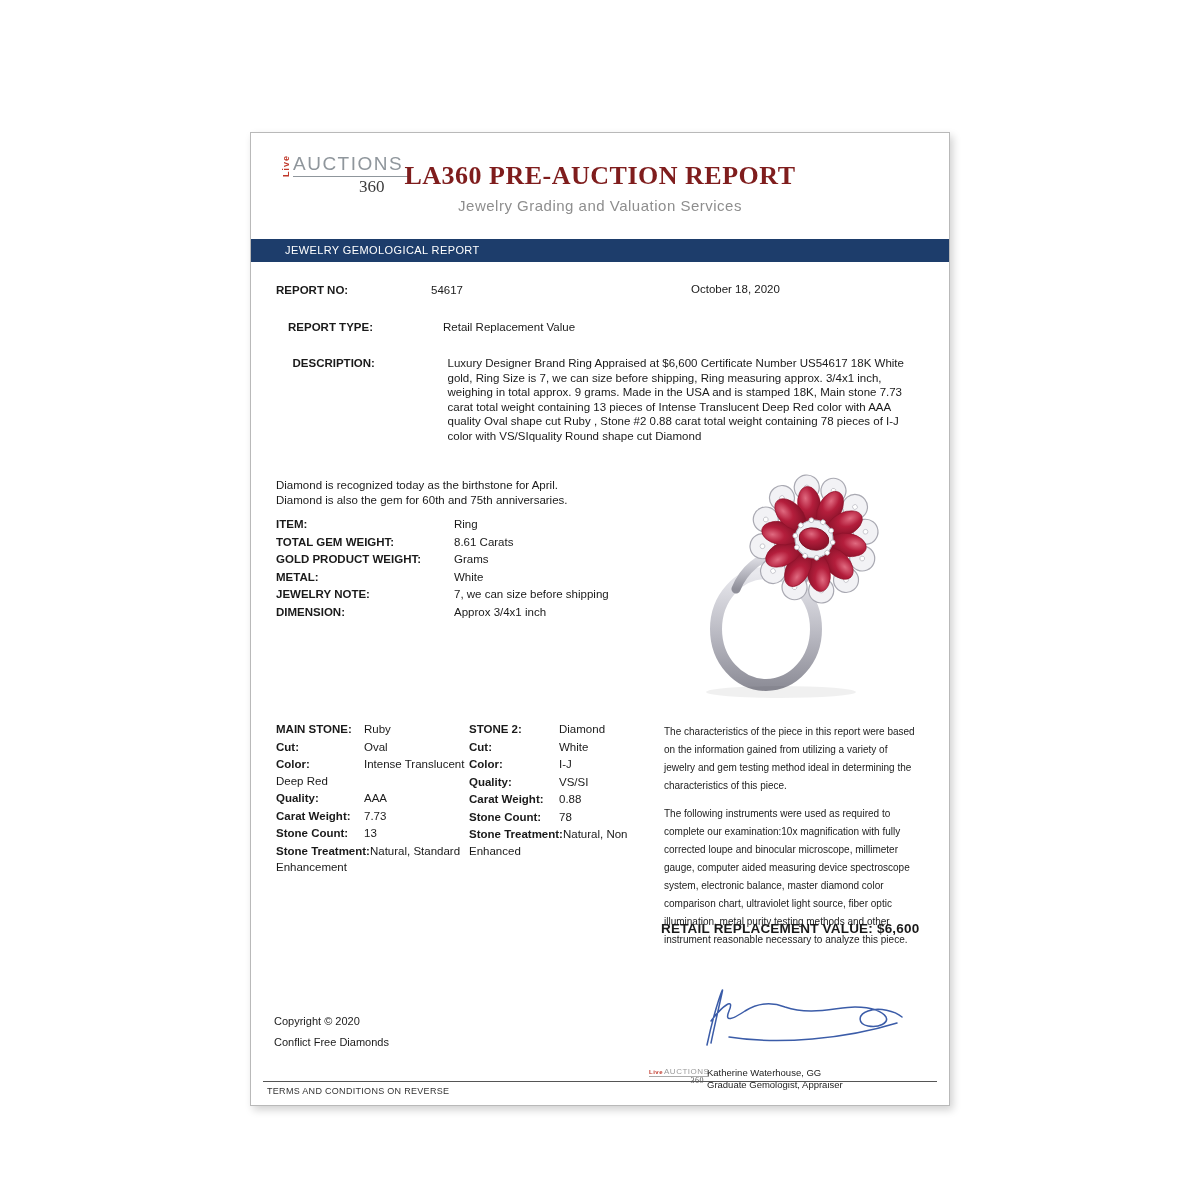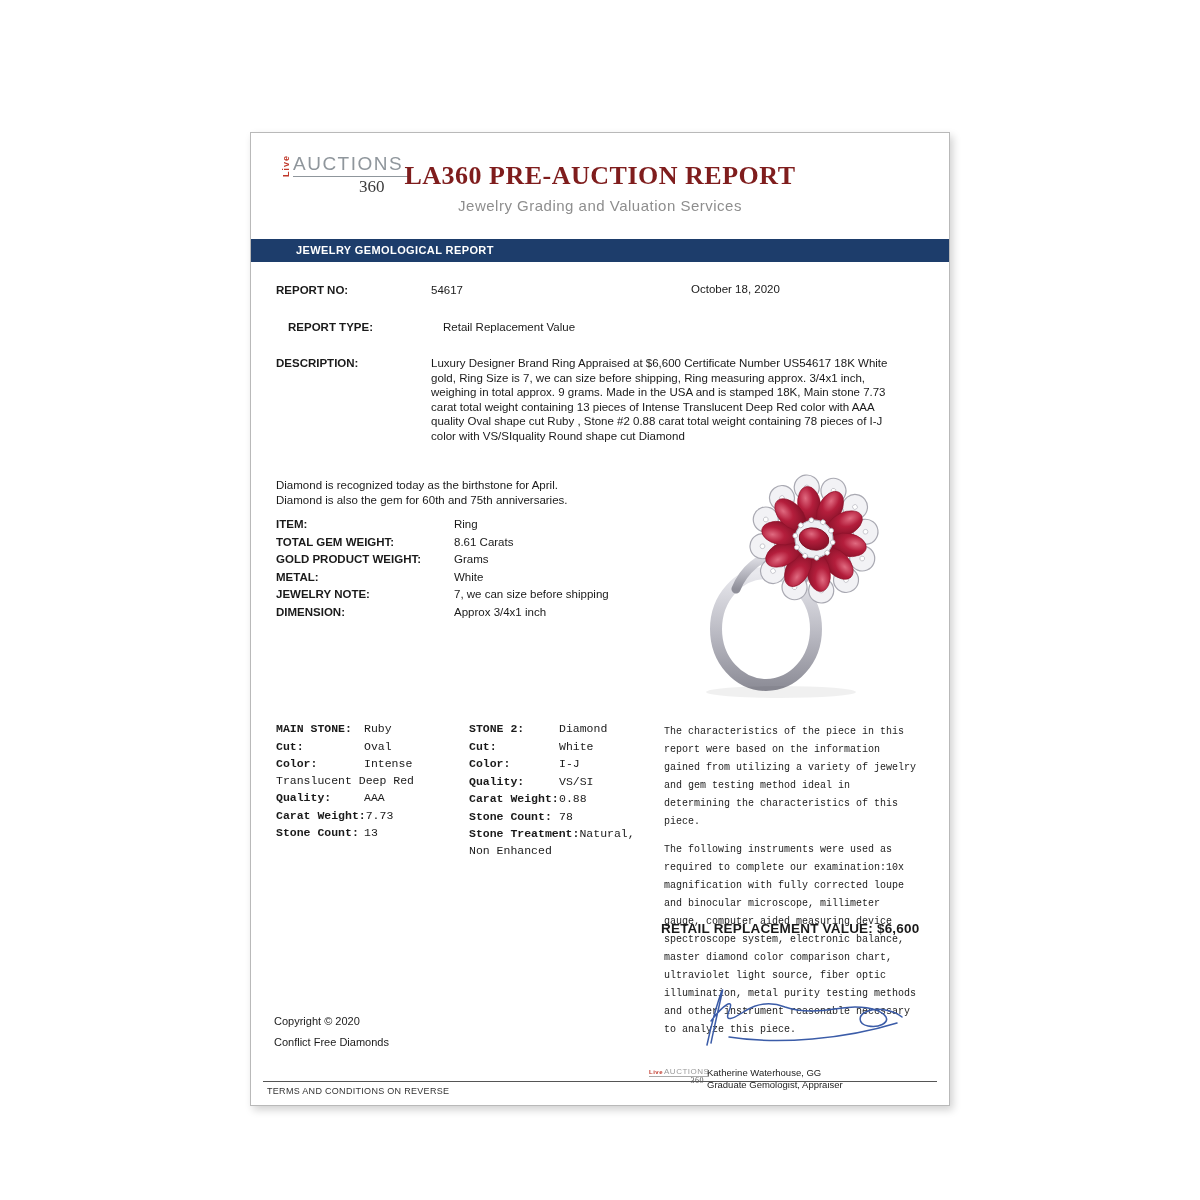--- a/index.html
+++ b/index.html
@@ -13,43 +13,43 @@
              font-size:9px;color:#c0392b;font-weight:700;letter-spacing:1px;}
   .logo-auctions{display:block;margin-left:12px;font-size:19px;letter-spacing:1.5px;color:#8f969c;
                  font-weight:500;border-bottom:1.5px solid #8f969c;padding-bottom:1px;}
   .logo-360{display:block;margin-left:78px;font-family:"Liberation Serif",serif;font-size:17px;color:#3c3c3c;}
   .doc-title{position:absolute;left:0;right:0;top:28px;text-align:center;
              font-family:"Liberation Serif",serif;font-size:26px;font-weight:700;
              color:#7f1d1d;letter-spacing:0.5px;}
   .doc-subtitle{position:absolute;left:0;right:0;top:64px;text-align:center;
                 font-size:15px;color:#8e8e8e;letter-spacing:0.5px;}
   .banner{position:absolute;left:0;top:106px;width:100%;height:23px;background:#1d3d6b;}
-  .banner-text{display:block;padding-left:45px;line-height:23px;color:#ffffff;
-               font-size:11px;font-weight:700;letter-spacing:0.4px;}
+  .banner-text{display:block;padding-left:34px;line-height:23px;color:#ffffff;
+               font-size:11px;font-weight:400;letter-spacing:0.4px;}
 
   
   .fieldrow{position:absolute;left:25px;font-size:11.5px;line-height:15px;width:650px;}
   .flabel{display:inline-block;min-width:155px;font-weight:700;vertical-align:top;}
   .row-no{top:150px;}
   .row-date{position:absolute;left:440px;top:150px;font-size:11.5px;}
   .row-type{top:187px;padding-left:12px;}
-  .row-desc{top:223px;display:flex;}
+  .row-desc{top:223px;display:flex;justify-content:center;}
   .desc-text{width:462px;line-height:14.5px;}
 
   .notes{position:absolute;left:25px;top:345px;font-size:11.5px;line-height:15px;}
 
   .item-fields{position:absolute;left:25px;top:383px;width:400px;font-size:11.5px;}
   .item-row{line-height:17.5px;}
   .ilabel{display:inline-block;min-width:178px;font-weight:700;}
 
   
   .ring-wrap{position:absolute;left:425px;top:328px;width:230px;height:240px;}
 
   
-  .col{position:absolute;top:588px;font-size:11.5px;line-height:16.5px;font-family:Liberation Mono, monospace;}
+  .col{position:absolute;top:588px;font-size:11.5px;line-height:16.5px;}
   .col-main{left:25px;width:192px;}
   .col-stone2{left:218px;width:182px;}
   .col-method{left:413px;top:590px;width:255px;font-size:10px;line-height:18px;color:#222222;}
   .col-method p{margin:0 0 10px 0;}
   .srow{margin-bottom:1px;}
   .slabel{display:inline-block;min-width:88px;font-weight:700;}
   .slabel2{display:inline-block;min-width:90px;font-weight:700;}
 
   .valuation{position:absolute;left:410px;top:788px;font-size:13.5px;font-weight:700;letter-spacing:0.2px;}
 
@@ -196,20 +196,21 @@
 
     <div class="col col-main">
       <div class="srow">
         <span class="slabel">MAIN STONE:</span><span>Ruby</span>
       </div>
       <div class="srow"><span class="slabel">Cut:</span><span>Oval</span></div>
       <div class="srow"><span class="slabel">Color:</span><span>Intense Translucent Deep Red</span></div>
       <div class="srow"><span class="slabel">Quality:</span><span>AAA</span></div>
       <div class="srow"><span class="slabel">Carat Weight:</span><span>7.73</span></div>
       <div class="srow"><span class="slabel">Stone Count:</span><span>13</span></div>
+      <div class="srow"><span class="slabel">Stone Treatment:</span><span>Natural, Standard Enhancement</span></div>
     </div>
 
     <div class="col col-stone2">
       <div class="srow">
         <span class="slabel2">STONE 2:</span><span>Diamond</span>
       </div>
       <div class="srow"><span class="slabel2">Cut:</span><span>White</span></div>
       <div class="srow"><span class="slabel2">Color:</span><span>I-J</span></div>
       <div class="srow"><span class="slabel2">Quality:</span><span>VS/SI</span></div>
       <div class="srow"><span class="slabel2">Carat Weight:</span><span>0.88</span></div>

